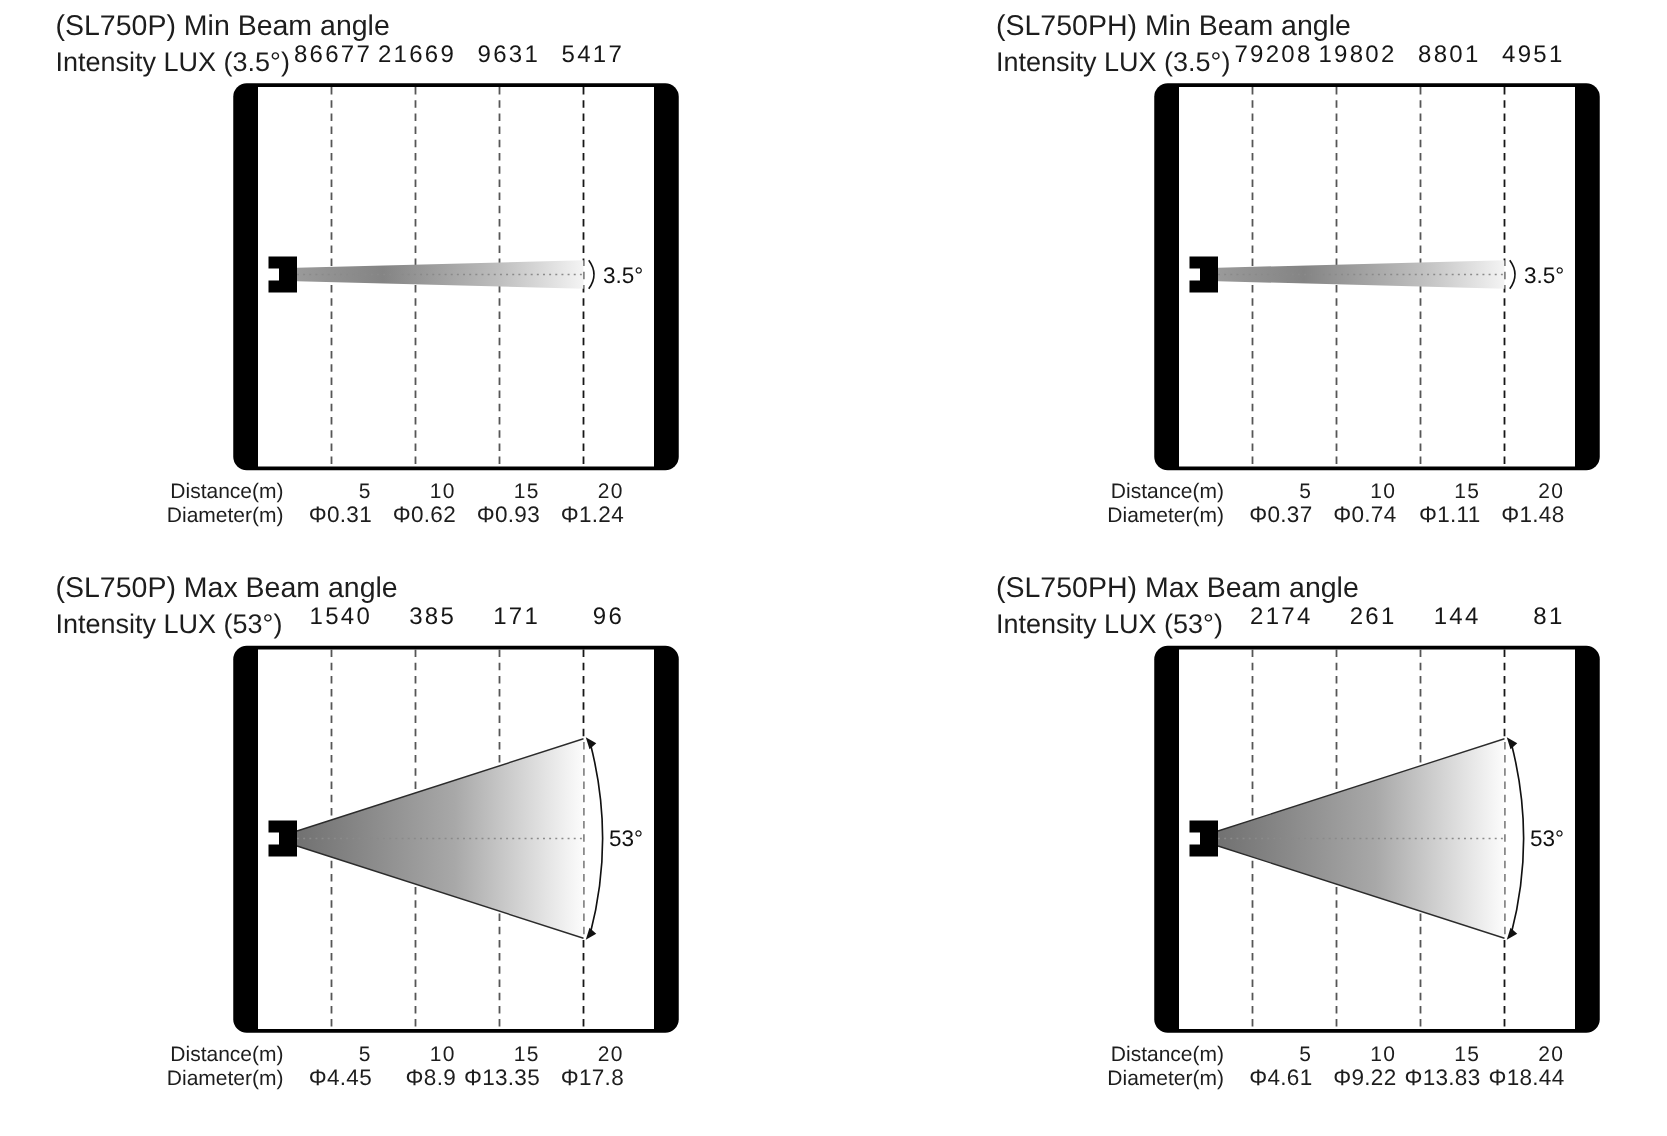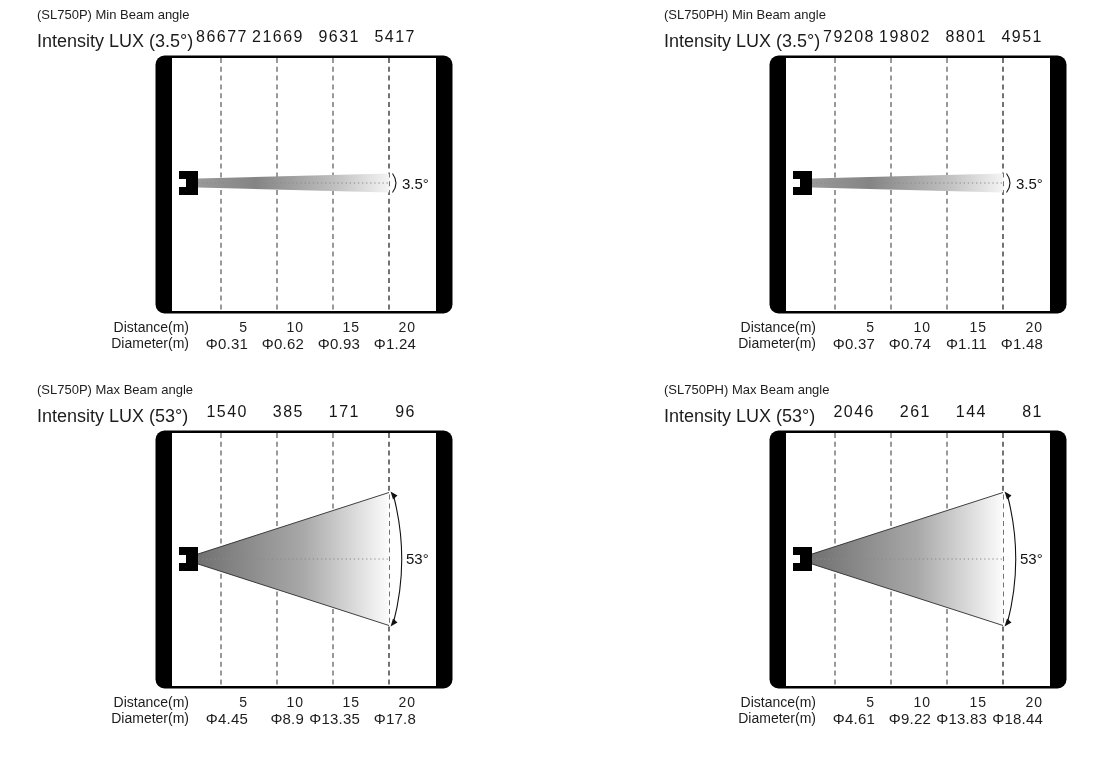--- a/index.html
+++ b/index.html
@@ -7,21 +7,21 @@
     width:1111px;height:757px;position:relative;background:#ffffff;
     font-family:"Liberation Sans",sans-serif;color:#1d1d1d;
     -webkit-font-smoothing:antialiased;
   }
   .quadrant{position:absolute;width:470px;height:352px;}
   #q0{left:37px;top:7px;}
   #q1{left:664px;top:7px;}
   #q2{left:37px;top:382px;}
   #q3{left:664px;top:382px;}
 
-  .title{position:absolute;left:0;top:0;font-size:13px;white-space:nowrap;}
+  .title{position:absolute;left:0;top:0;font-size:19px;white-space:nowrap;}
   .int-label{position:absolute;left:0;top:24px;font-size:18px;white-space:nowrap;}
 
   .num{position:absolute;width:80px;text-align:right;white-space:nowrap;}
   .c0{left:131px}.c1{left:187px}.c2{left:243px}.c3{left:299px}
   .int-val{top:21px;font-size:16px;letter-spacing:1.5px;color:#161616;}
   .dist-val{top:312px;font-size:14px;letter-spacing:1px;}
   .diam-val{top:328px;font-size:15px;letter-spacing:0.2px;}
 
   .row-label{position:absolute;left:0;width:152px;text-align:right;font-size:14px;white-space:nowrap;}
   .dist-label{top:312px;}
@@ -184,21 +184,21 @@
   <div class="row-label diam-label">Diameter(m)</div>
   <span class="num diam-val c0">Φ4.45</span>
   <span class="num diam-val c1">Φ8.9</span>
   <span class="num diam-val c2">Φ13.35</span>
   <span class="num diam-val c3">Φ17.8</span>
 </div>
 
 <div class="quadrant col-right" id="q3">
   <div class="title">(SL750PH) Max Beam angle</div>
   <div class="int-label">Intensity LUX (53°)</div>
-  <span class="num int-val c0">2046</span>
+  <span class="num int-val c0">2174</span>
   <span class="num int-val c1">261</span>
   <span class="num int-val c2">144</span>
   <span class="num int-val c3">81</span>
 
   <svg class="frame" viewBox="0 0 298 259">
     <defs>
       <linearGradient id="gmax3" x1="0" y1="0" x2="1" y2="0">
         <stop offset="0" stop-color="#717171"></stop>
           <stop offset="0.55" stop-color="#a8a8a8"></stop>
         <stop offset="1" stop-color="#fcfcfc"></stop>

